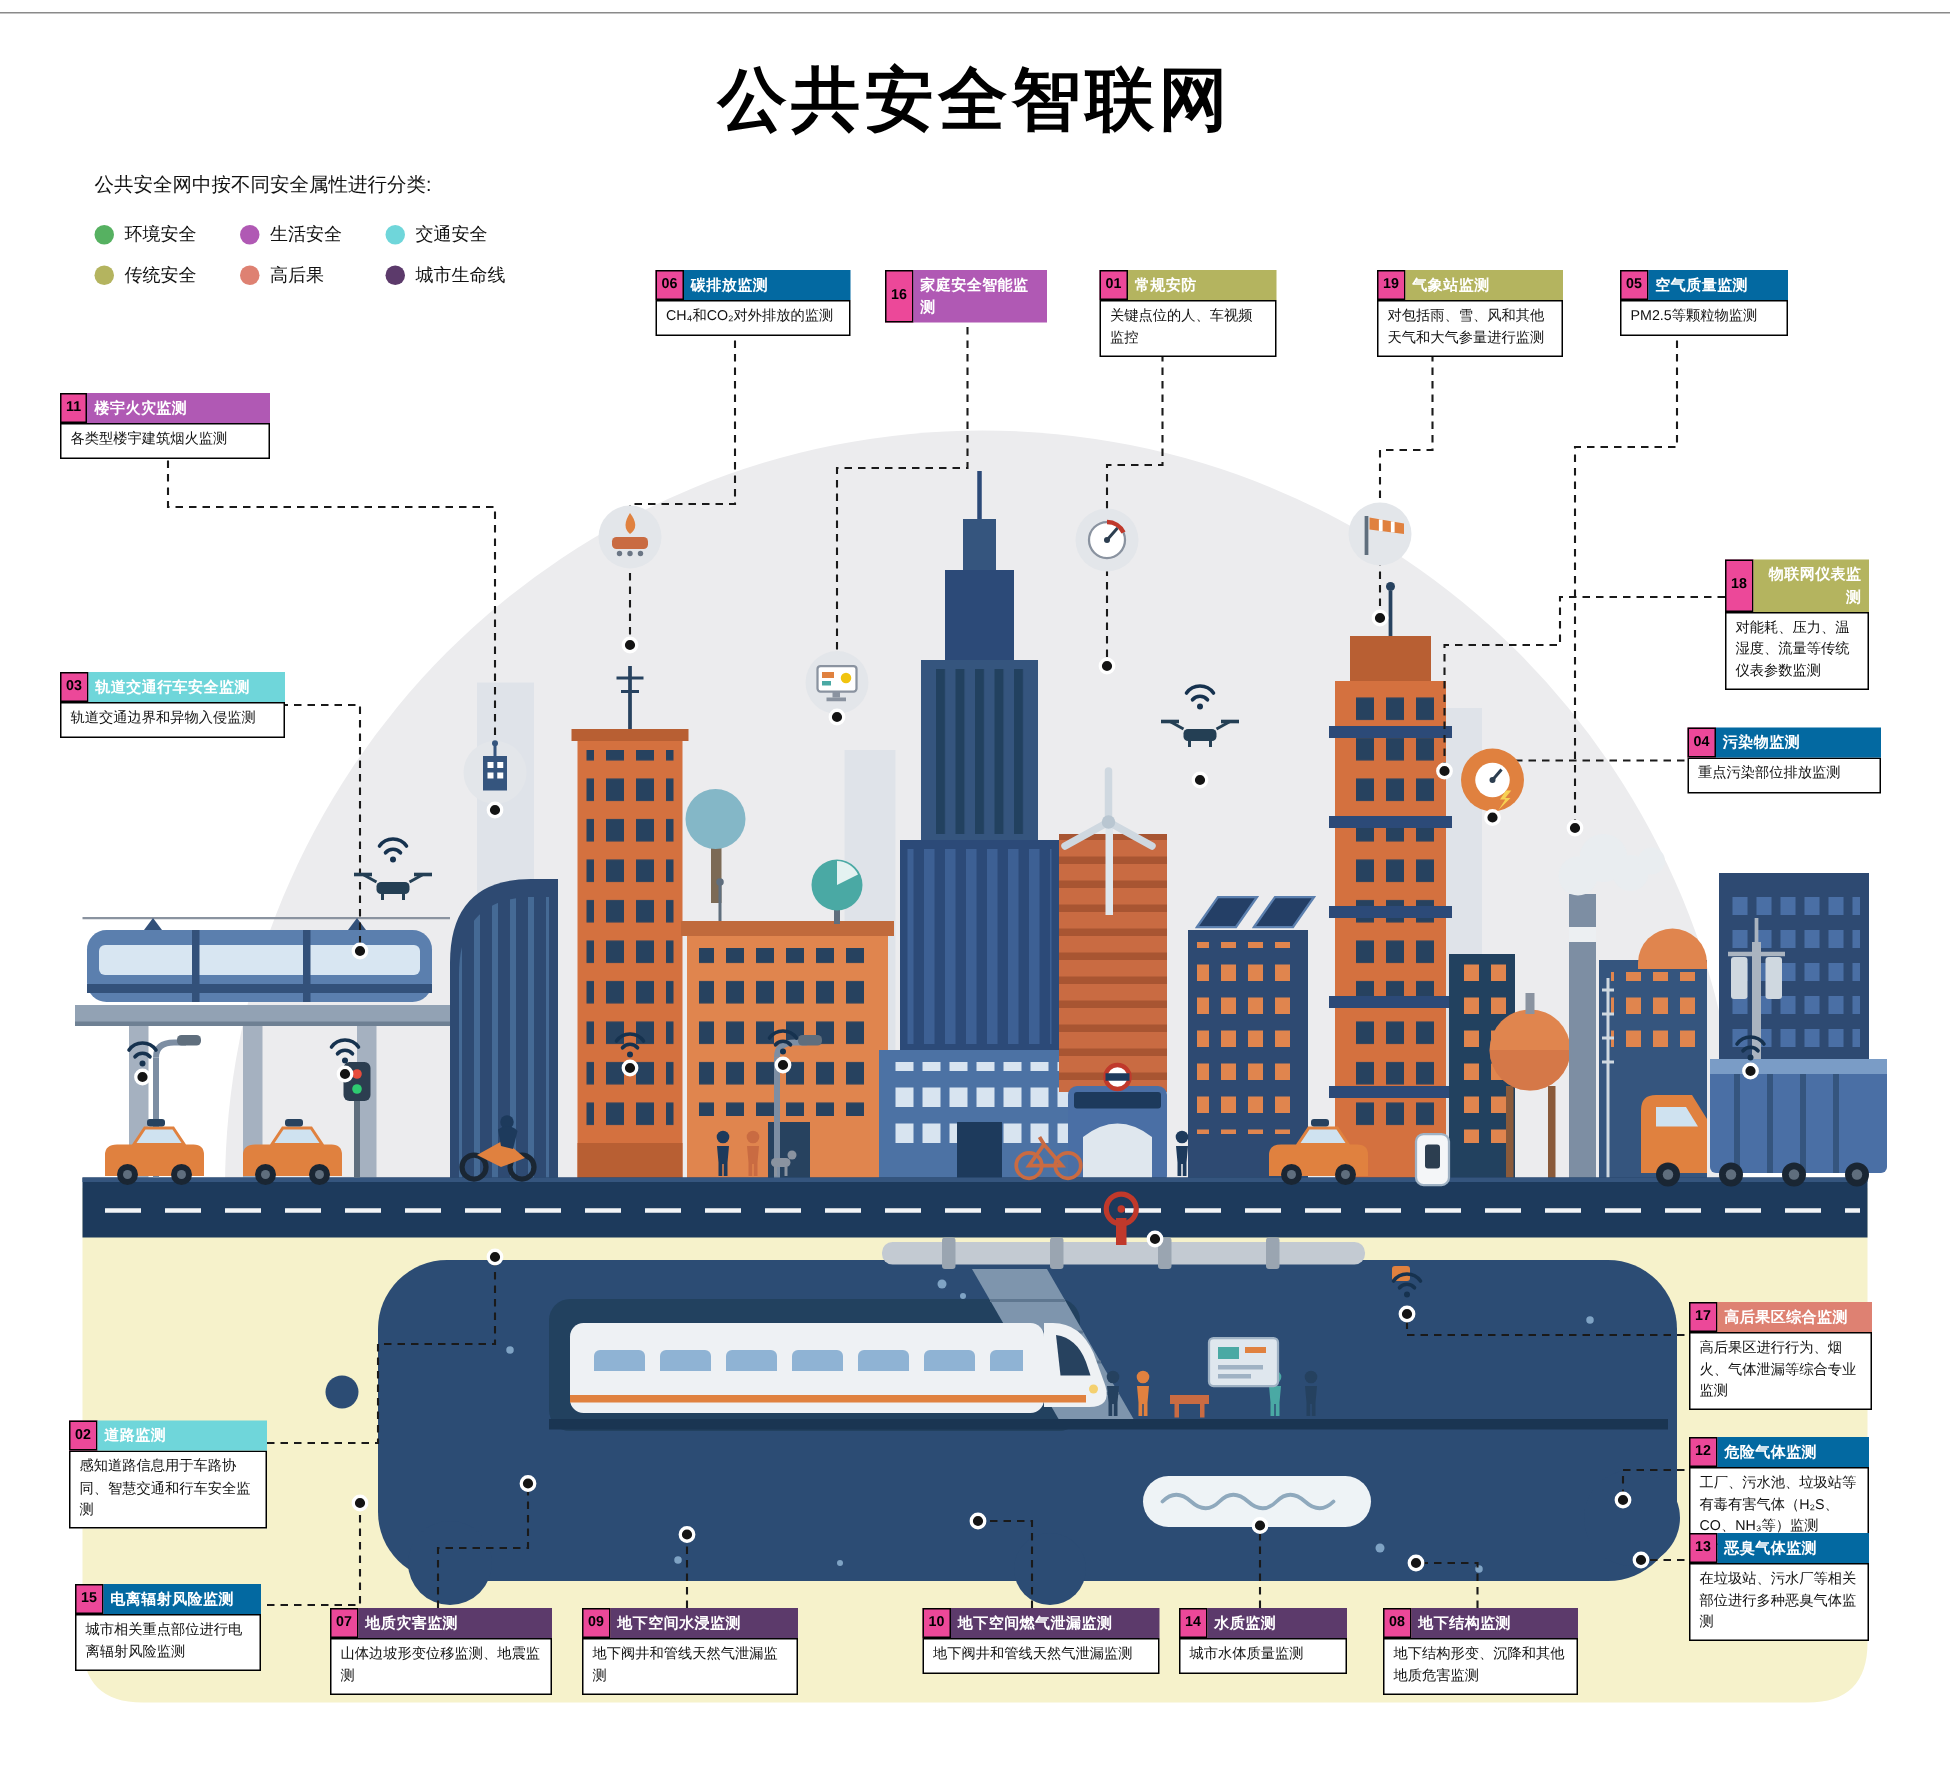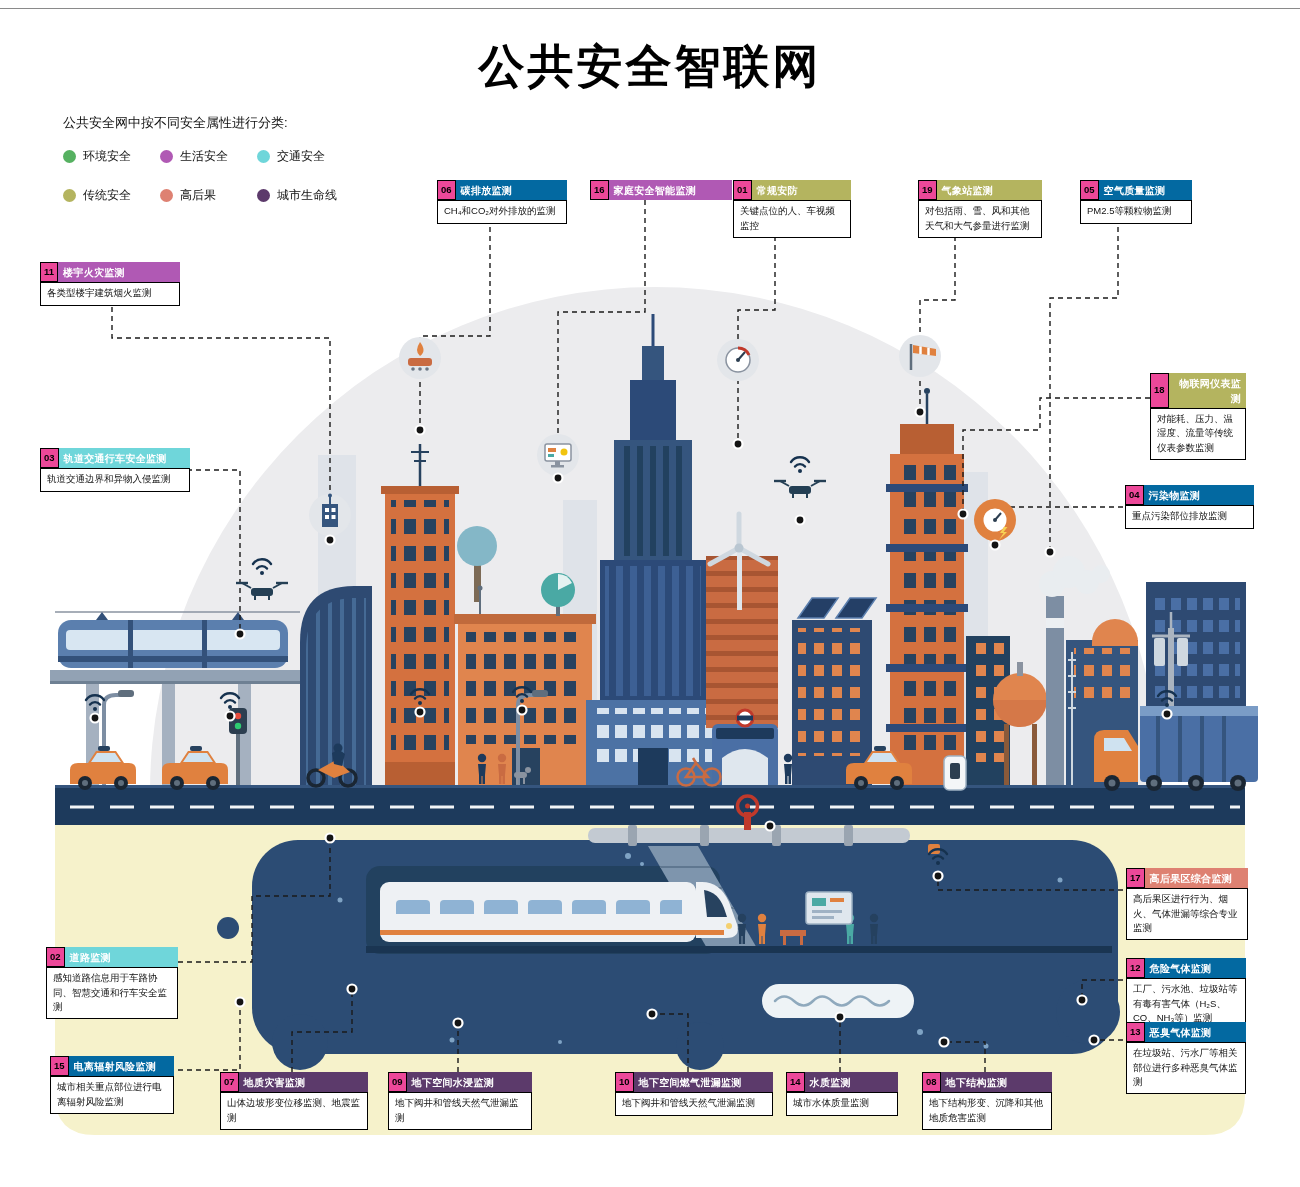--- a/index.html
+++ b/index.html
@@ -4,21 +4,21 @@
 <style>
   * { box-sizing: border-box; margin: 0; padding: 0; }
   body { background: #fff; }
   .stage { position: relative; width: 1300px; height: 1187px; background: #fff;
            font-family: "Liberation Sans", "DejaVu Sans", sans-serif; overflow: hidden; }
   .top-rule { position: absolute; top: 8px; left: 0; width: 100%; border-top: 1px solid #8a8a8a; }
   .title { position: absolute; top: 36px; left: 0; width: 100%; text-align: center;
            font-size: 46px; font-weight: 800; letter-spacing: 3px; color: #000; }
   .legend { position: absolute; left: 63px; top: 114px; }
   .legend-intro { font-size: 13px; color: #111; margin-bottom: 16px; font-weight: 500; }
-  .legend-grid { display: grid; grid-template-columns: 97px 97px 126px; row-gap: 22px; }
+  .legend-grid { display: grid; grid-template-columns: 97px 97px 126px; row-gap: 10px; }
   .legend-item { display: flex; align-items: center; gap: 7px; font-size: 12px; color: #111; }
   .ldot { width: 13px; height: 13px; border-radius: 50%; flex: 0 0 auto; }
 
   .cat-env { background: #0369a1; } .dot-env { background: #56b161; }
   .cat-life { background: #b059b4; } .dot-life { background: #b059b4; }
   .cat-traffic { background: #6fd6da; } .dot-traffic { background: #6fd6da; }
   .cat-trad { background: #b4b45f; text-align: right; } .dot-trad { background: #b4b45f; }
   .cat-high { background: #de8172; } .dot-high { background: #de8172; }
   .cat-line { background: #5c3a6b; } .dot-line { background: #5c3a6b; }
 
@@ -40,21 +40,21 @@
   .c06 { left: 437px;  top: 180px;  width: 130px; }
   .c07 { left: 220px;  top: 1072px; width: 148px; }
   .c08 { left: 922px;  top: 1072px; width: 130px; }
   .c09 { left: 388px;  top: 1072px; width: 144px; }
   .c10 { left: 615px;  top: 1072px; width: 158px; }
   .c11 { left: 40px;   top: 262px;  width: 140px; }
   .c12 { left: 1126px; top: 958px;  width: 120px; }
   .c13 { left: 1126px; top: 1022px; width: 120px; }
   .c14 { left: 786px;  top: 1072px; width: 112px; }
   .c15 { left: 50px;   top: 1056px; width: 124px; }
-  .c16 { left: 590px;  top: 180px;  width: 142px; }
+  .c16 { left: 590px;  top: 180px;  width: 108px; }
   .c17 { left: 1126px; top: 868px;  width: 122px; }
   .c18 { left: 1122px; top: 373px;  width: 124px; padding-left: 28px; }
   .c19 { left: 918px;  top: 180px;  width: 124px; }
 </style>
 </head>
 <body>
 
 <div class="stage">
   <div class="top-rule"></div>
   <h1 class="title">公共安全智联网</h1>

